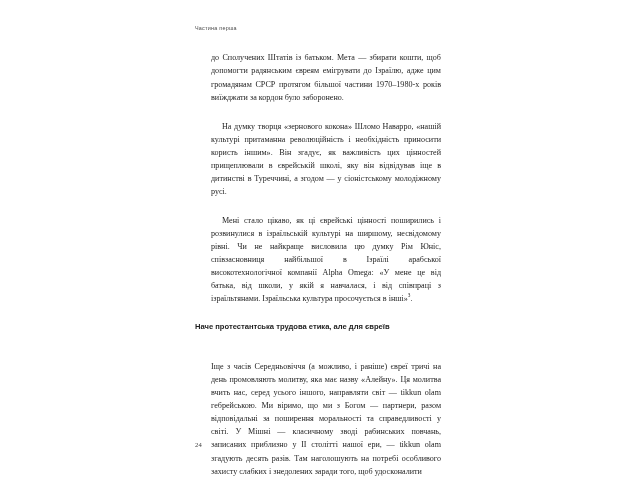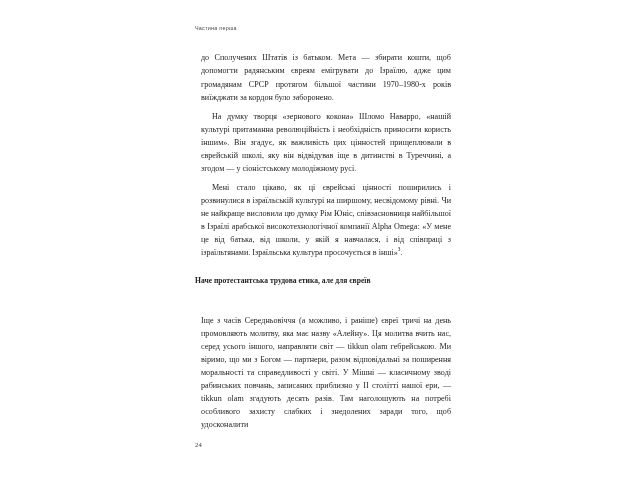--- a/index.html
+++ b/index.html
@@ -37,33 +37,33 @@
     white-space: nowrap;
   }
 
   .body-text {
     font-size: 8.1px;
     line-height: 13.05px;
     text-align: justify;
     text-justify: inter-word;
     hyphens: manual;
     color: #1d1d1d;
-    margin: 6px;
+    margin: 16px;
   }
 
   .body-text + .body-text {
     text-indent: 11px;
   }
 
   .body-text.no-indent {
     text-indent: 0;
   }
 
   .subhead {
-    font-family: Liberation Serif, serif;
+    font-family: Liberation Sans, sans-serif;
     font-size: 7.6px;
     line-height: 12px;
     color: #1d1d1d;
     margin: 16px 0 27px 0;
     text-align: left;
   }
 
   .it {
   }
 

